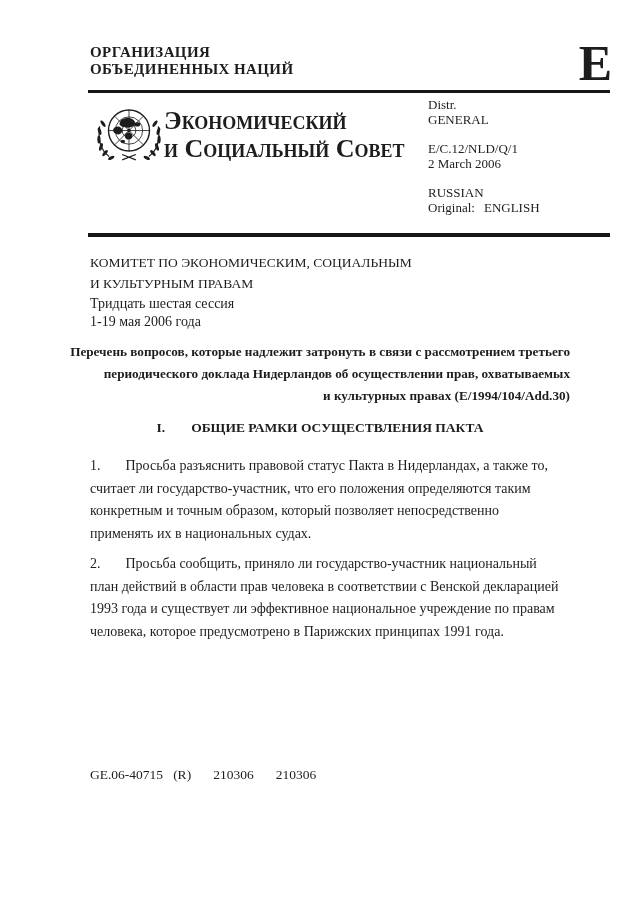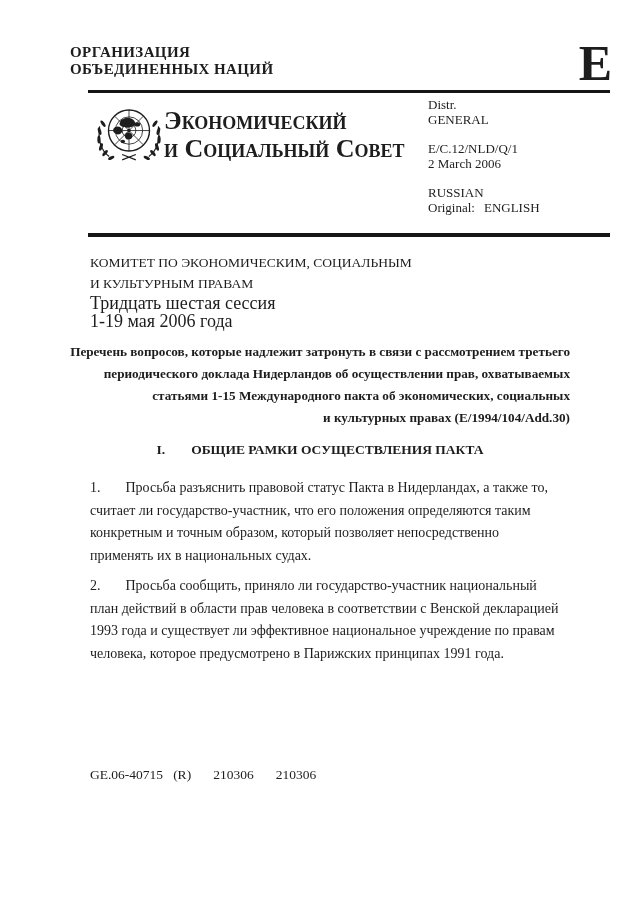--- a/index.html
+++ b/index.html
@@ -6,21 +6,21 @@
   html,body { background:#ffffff; }
   .page {
     position:relative;
     width:640px; height:905px;
     background:#ffffff;
     color:#1d1d1d;
     font-family:"Liberation Serif", serif;
     overflow:hidden;
   }
   
-  .masthead { position:relative; padding:44px 28px 0 70px; height:90px; }
+  .masthead { position:relative; padding:44px 28px 0 90px; height:90px; }
   .org-name { font-weight:bold; font-size:15px; line-height:16.5px; letter-spacing:0.4px; }
   .doc-letter {
     position:absolute; top:38px; right:28px;
     font-weight:bold; font-size:50px; line-height:50px;
   }
   .rule { margin-left:88px; width:522px; background:#161616; }
   .rule-1 { height:3px; }
   .rule-2 { height:4px; }
   
   .header-block { position:relative; height:140px; }
@@ -30,21 +30,21 @@
     position:absolute; left:164px; top:14px;
     font-weight:bold; font-size:26px; line-height:28px;
     font-variant:small-caps; font-variant-caps:small-caps;
   }
   .doc-info { position:absolute; left:428px; top:5px; font-size:13px; line-height:14.5px; }
   .doc-info .group { margin-bottom:15px; }
   .gap8 { display:inline-block; width:9px; }
   
   .committee { margin:16px 0 0 90px; }
   .committee-name { font-size:13.5px; line-height:20.5px; }
-  .session-info { font-size:18px; line-height:17.5px; margin-top:1px; }
+  .session-info { font-size:14px; line-height:17.5px; margin-top:1px; }
   
   .doc-title { margin:30px 0 0 70px; width:500px; text-align:center;
                font-weight:bold; font-size:13.5px; line-height:22px; }
   .doc-subtitle { margin:11px 0 0 70px; width:500px; text-align:right;
                   font-weight:bold; font-size:13.2px; line-height:22px; }
   .section-heading { margin:13px 0 0 70px; width:500px; text-align:center;
                      font-weight:bold; font-size:13.5px; }
   .num-tab { display:inline-block; width:26px; }
   
   .para { margin:19px 0 0 90px; width:474px; font-size:14px; line-height:22.5px;
@@ -143,21 +143,20 @@
     <div class="session-info">
       <div>Тридцать шестая сессия</div>
       <div>1-19 мая 2006 года</div>
     </div>
   </div>
 
 
   <div class="doc-subtitle">
     <div>Перечень вопросов, которые надлежит затронуть в связи с рассмотрением третьего</div>
     <div>периодического доклада Нидерландов об осуществлении прав, охватываемых</div>
-    <div>статьями 1-15 Международного пакта об экономических, социальных</div>
     <div>и культурных правах (E/1994/104/Add.30)</div>
   </div>
 
   <div class="section-heading">
     <span>I.</span><span class="num-tab"></span><span>ОБЩИЕ РАМКИ ОСУЩЕСТВЛЕНИЯ ПАКТА</span>
   </div>
 
   <p class="para">
     <span class="pnum">1.</span><span class="ptab"></span><span>Просьба разъяснить правовой статус Пакта в Нидерландах, а также то, считает ли государство-участник, что его положения определяются таким конкретным и точным образом, который позволяет непосредственно применять их в национальных судах.</span>
   </p>

